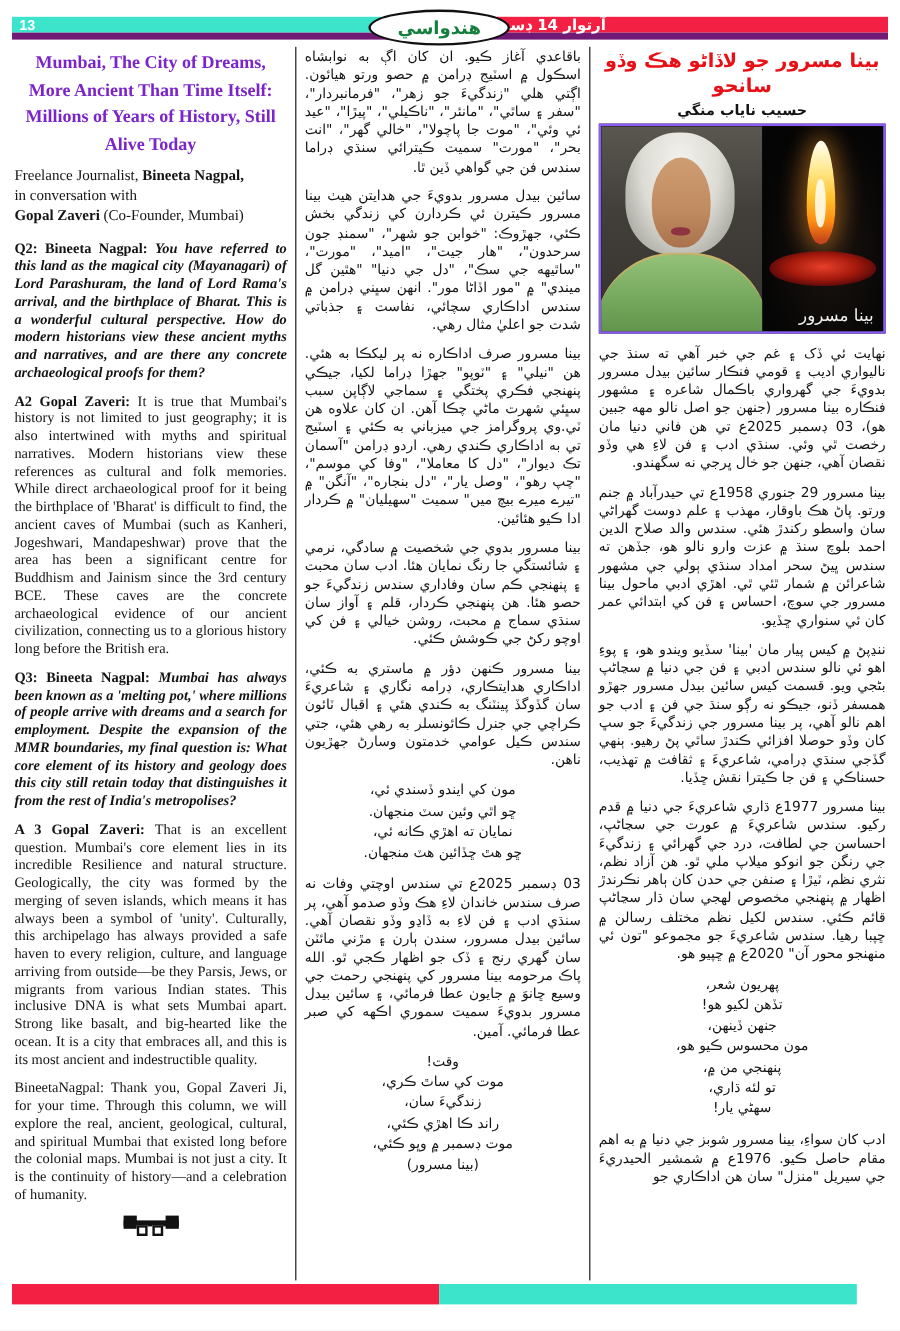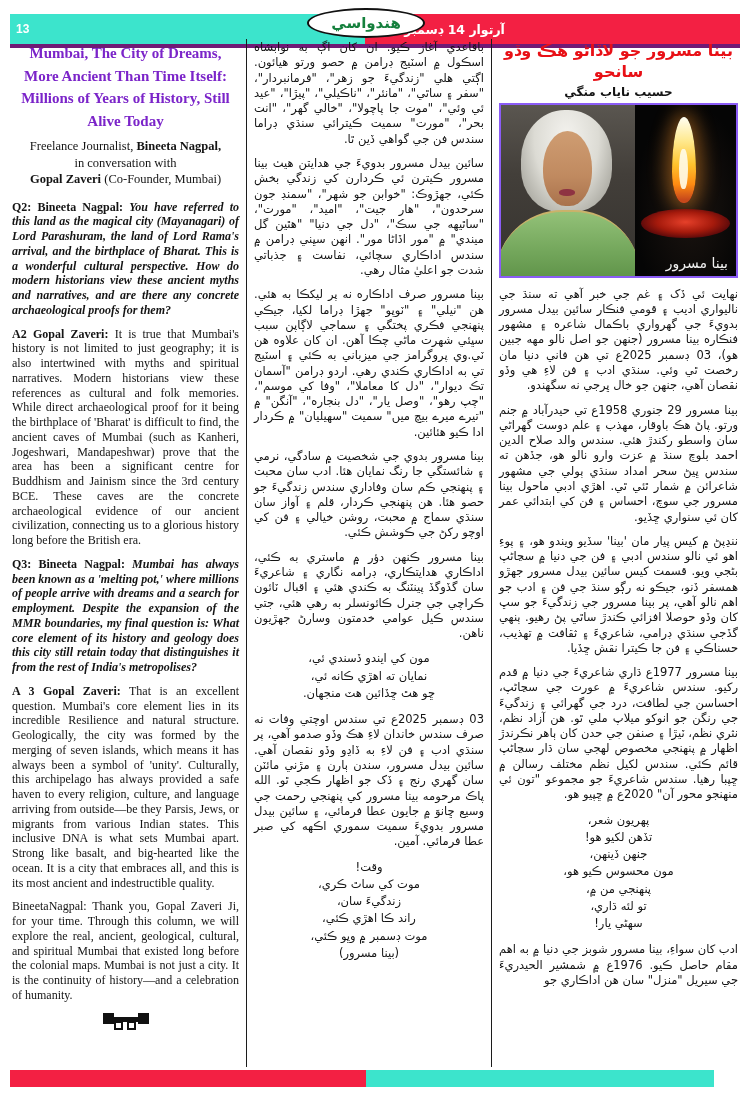--- a/index.html
+++ b/index.html
@@ -2,40 +2,40 @@
 <html><head>
 <meta charset="utf-8">
 <style>
   html,body{margin:0;padding:0;background:#e9e9e9;}
   .page, .page *{box-sizing:border-box;}
   .page{position:relative;width:750px;height:1109px;margin:0 auto;background:#fff;overflow:hidden;
         font-family:"Liberation Serif",serif;color:#141414;
         --c-cyan:#3ce4cc; --c-red:#f32043; --c-purple:#7b24c9; --c-headline-red:#e81016;}
 
   
-  .topbar{position:absolute;left:10px;top:14px;width:730px;height:34px;display:flex;border-bottom:4px solid #701a75;}
+  .topbar{position:absolute;left:10px;top:14px;width:730px;height:19px;display:flex;border-bottom:6px solid #701a75;}
   .bar-left{width:355px;background:var(--c-cyan);color:#fff;display:flex;align-items:center;
             padding-left:6px;font:700 12px "Liberation Sans",sans-serif;}
   .bar-right{flex:1;background:var(--c-red);color:#fff;display:flex;align-items:center;justify-content:flex-end;
              padding-right:16px;font-weight:700;font-size:12.5px;font-family:"DejaVu Sans",sans-serif;direction:rtl;}
   .masthead{position:absolute;left:297px;top:-6px;width:118px;height:30px;background:#fff;
             border:2.5px solid #111;border-radius:50%;display:flex;align-items:center;justify-content:center;
             font-family:"DejaVu Sans",sans-serif;font-weight:700;font-size:15px;color:#15803d;z-index:3;}
 
   
   .columns{position:absolute;left:10px;top:39px;width:730px;height:1028px;display:flex;}
   .col{height:100%;overflow:hidden;}
   .col-left{width:235px;padding:1px 6px 0 2px;}
   .col-mid{flex:1;padding:1px 6px 0 6px;}
   .col-right{width:247px;padding:1px 2px 0 6px;}
   .vrule{width:1px;background:#1c1c1c;margin:0 1px;}
 
   
   .en-title{font-size:15px;line-height:1.5;font-weight:700;text-align:center;color:var(--c-purple);margin:2px 4px 6px;}
-  .en-byline{text-align:center;font-size:12.5px;line-height:1.32;margin:0 0 12px;}
+  .en-byline{text-align:left;font-size:12.5px;line-height:1.32;margin:0 0 12px;}
   .en-para{font-size:12px;line-height:1.23;text-align:justify;margin:0 0 9px;}
   .q-label,.a-label{font-weight:700;}
   .q-text{font-style:italic;font-weight:600;}
   .closing-label{font-weight:400;}
 
   
   .endmark{position:relative;width:46px;height:21px;margin:10px auto 0;}
   .em-l,.em-r{position:absolute;top:0;width:11px;height:11px;background:#111;}
   .em-l{left:0}.em-r{right:0}
   .em-bar{position:absolute;top:4px;left:0;right:0;height:5px;background:#111;}
@@ -149,20 +149,21 @@
 
     <section class="col col-mid sd">
       <p class="sd-para">باقاعدي آغاز ڪيو. ان کان اڳ به نوابشاه اسڪول ۾ اسٽيج ڊرامن ۾ حصو ورتو هيائون. اڳتي هلي "زندگيءَ جو زهر"، "فرمانبردار"، "سفر ۽ ساٿي"، "مانئر"، "ناڪيلي"، "پيڙا"، "عيد ئي وئي"، "موت جا پاچولا"، "خالي گهر"، "انت بحر"، "مورت" سميت ڪيترائي سنڌي ڊراما سندس فن جي گواهي ڏين ٿا.</p>
       <p class="sd-para">سائين بيدل مسرور بدويءَ جي هدايتن هيٺ بينا مسرور ڪيترن ئي ڪردارن کي زندگي بخش ڪئي، جهڙوڪ: "خوابن جو شهر"، "سمنڊ جون سرحدون"، "هار جيت"، "اميد"، "مورت"، "ساٿيهه جي سڪ"، "دل جي دنيا" "هٿين گل ميندي" ۾ "مور اڏاڻا مور". انهن سڀني ڊرامن ۾ سندس اداڪاري سچائي، نفاست ۽ جذباتي شدت جو اعليٰ مثال رهي.</p>
       <p class="sd-para">بينا مسرور صرف اداڪاره نه پر ليکڪا به هئي. هن "نيلي" ۽ "ٽوپو" جهڙا ڊراما لکيا، جيڪي پنهنجي فڪري پختگي ۽ سماجي لاڳاپن سبب سڀئي شهرت ماڻي چڪا آهن. ان کان علاوه هن ٽي.وي پروگرامز جي ميزباني به ڪئي ۽ اسٽيج تي به اداڪاري ڪندي رهي. اردو ڊرامن "آسمان تڪ ديوار"، "دل کا معاملا"، "وفا کي موسم"، "چپ رهو"، "وصل يار"، "دل بنجاره"، "آنگن" ۾ "تيرے ميرے بيچ ميں" سميت "سهيليان" ۾ ڪردار ادا ڪيو هئائين.</p>
       <p class="sd-para">بينا مسرور بدوي جي شخصيت ۾ سادگي، نرمي ۽ شائستگي جا رنگ نمايان هئا. ادب سان محبت ۽ پنهنجي ڪم سان وفاداري سندس زندگيءَ جو حصو هئا. هن پنهنجي ڪردار، قلم ۽ آواز سان سنڌي سماج ۾ محبت، روشن خيالي ۽ فن کي اوچو رکڻ جي ڪوشش ڪئي.</p>
       <p class="sd-para">بينا مسرور ڪنهن دؤر ۾ ماستري به ڪئي، اداڪاري هدايتڪاري، ڊرامه نگاري ۽ شاعريءَ سان گڏوگڏ پينٽنگ به ڪندي هئي ۽ اقبال ٽائون ڪراچي جي جنرل ڪائونسلر به رهي هئي، جتي سندس ڪيل عوامي خدمتون وسارڻ جهڙيون ناهن.</p>
 
       <div class="sd-verse">
         <div>مون کي ايندو ڏسندي ئي،</div>
+        <div>ڇو اٿي وئين سٽ منجهان.</div>
         <div>نمايان ته اهڙي ڪانه ئي،</div>
         <div>ڇو هٿ ڇڏائين هٽ منجهان.</div>
       </div>
 
       <p class="sd-para">03 ڊسمبر 2025ع تي سندس اوچتي وفات نه صرف سندس خاندان لاءِ هڪ وڏو صدمو آهي، پر سنڌي ادب ۽ فن لاءِ به ڏاڍو وڏو نقصان آهي. سائين بيدل مسرور، سندن ٻارن ۽ مڙني مائٽن سان گهري رنج ۽ ڏک جو اظهار ڪجي ٿو. الله پاڪ مرحومه بينا مسرور کي پنهنجي رحمت جي وسيع ڇانوَ ۾ جايون عطا فرمائي، ۽ سائين بيدل مسرور بدويءَ سميت سموري اڪهه کي صبر عطا فرمائي. آمين.</p>
 
       <div class="sd-verse">
         <div>وقت!</div>
         <div>موت کي ساٿ ڪري،</div>
         <div>زندگيءَ سان،</div>

